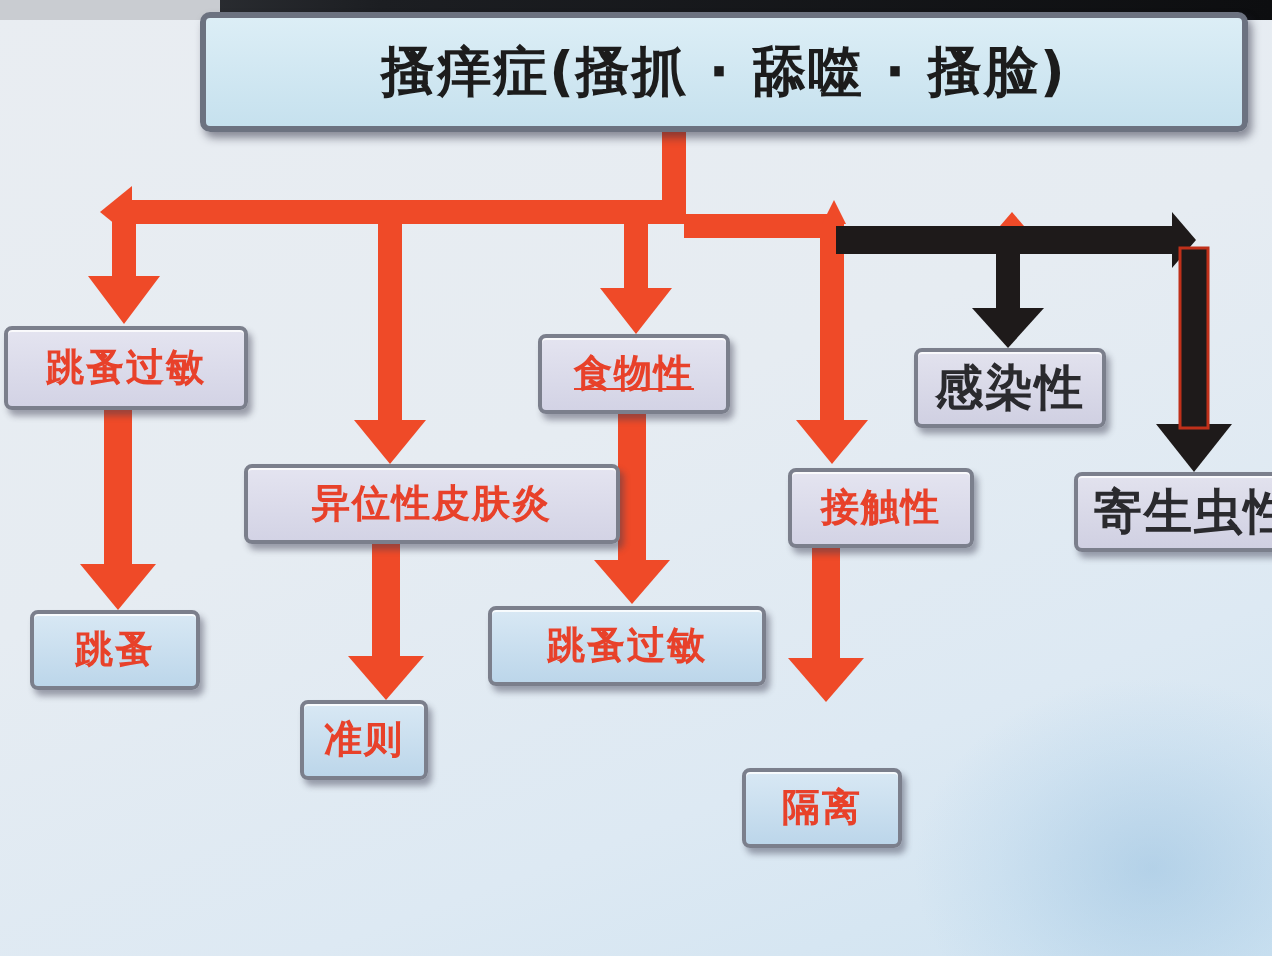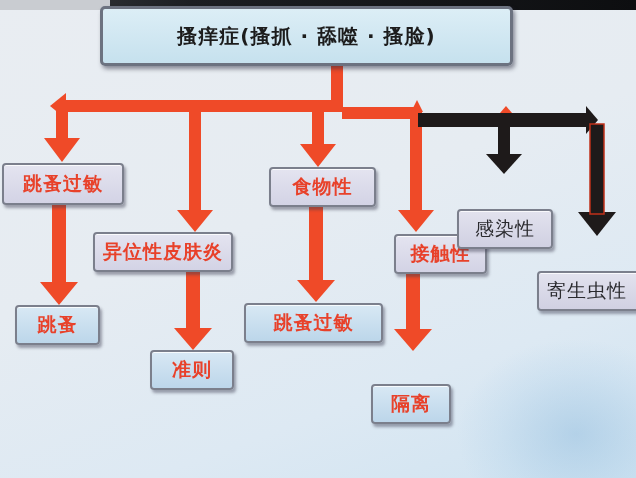--- a/index.html
+++ b/index.html
@@ -21,29 +21,29 @@
     background: radial-gradient(ellipse at 60% 60%, rgba(140,185,220,0.45) 0%, rgba(160,200,230,0.2) 45%, rgba(255,255,255,0) 70%);
   }
   .box {
     position: absolute; box-sizing: border-box;
     display: flex; align-items: center; justify-content: center;
     border: 2px solid #7b7f8c; border-radius: 4px;
     box-shadow: 2px 3px 3px rgba(60,60,80,0.45), inset 0 1px 0 rgba(255,255,255,0.8);
     font-weight: bold; white-space: nowrap; letter-spacing: 1px; text-align: center;
   }
   .box.red { color: #e8412a; background: linear-gradient(180deg, #e4e4f0 0%, #d3d3e5 100%); font-size: 19px; }
-  .box.dark { color: #2a2a2e; background: linear-gradient(180deg, #e2e2ee 0%, #d0d0e2 100%); font-size: 19px; font-weight: normal; margin-top: 35px; }
+  .box.dark { color: #2a2a2e; background: linear-gradient(180deg, #e2e2ee 0%, #d0d0e2 100%); font-size: 24px; font-weight: bold; }
   .box.blue { color: #e8412a; background: linear-gradient(180deg, #d8e8f4 0%, #bcd6ea 100%); font-size: 19px; }
   .title-box {
-    position: absolute; left: 100px; top: 6px; width: 413px; height: 60px; box-sizing: border-box;
+    position: absolute; left: 100px; top: 6px; width: 524px; height: 60px; box-sizing: border-box;
     border: 3px solid #6c7280; border-radius: 5px;
     background: linear-gradient(180deg, #dceef6 0%, #c6e1ee 100%);
     box-shadow: 2px 3px 4px rgba(40,40,60,0.5);
     display: flex; align-items: center; justify-content: center;
-    font-size: 20px; font-weight: bold; color: #1c1c1c; letter-spacing: 1px;
+    font-size: 27px; font-weight: bold; color: #1c1c1c; letter-spacing: 1px;
   }
   svg.arrows { position: absolute; left: 0; top: 0; }
 </style>
 </head>
 <body>
 
 <div class="top-dark"></div>
 <div class="top-dark-left"></div>
 <div class="frost"></div>
 
@@ -104,23 +104,23 @@
   </g>
 
   <rect x="590" y="124" width="14" height="90" fill="none" stroke="#c0301a" stroke-width="1.5"></rect>
 </svg>
 
 <div class="title-box">搔痒症(搔抓 · 舔噬 · 搔脸)</div>
 
 <div class="box red" style="left:2px; top:163px; width:122px; height:42px;">跳蚤过敏</div>
 <div class="box blue" style="left:15px; top:305px; width:85px; height:40px;">跳蚤</div>
 
-<div class="box red" style="left:93px; top:232px; width:140px; height:40px;">异位性皮肤炎</div>
-<div class="box blue" style="left:150px; top:350px; width:84px; height:40px;">准则</div>
+<div class="box red" style="left:122px; top:232px; width:188px; height:40px;">异位性皮肤炎</div>
+<div class="box blue" style="left:150px; top:350px; width:64px; height:40px;">准则</div>
 
-<div class="box red" style="left:269px; top:167px; width:107px; height:40px;">食物性</div>
+<div class="box red" style="left:269px; top:167px; width:96px; height:40px;text-decoration:underline;">食物性</div>
 <div class="box blue" style="left:244px; top:303px; width:139px; height:40px;">跳蚤过敏</div>
 
 <div class="box red" style="left:368px; top:234px; width:93px; height:40px;margin-left:26px;">接触性</div>
 <div class="box blue" style="left:371px; top:352px; width:80px; height:40px;margin-top:32px;">隔离</div>
 
 <div class="box dark" style="left:457px; top:174px; width:96px; height:40px;">感染性</div>
 <div class="box dark" style="left:537px; top:236px; width:112px; height:40px; justify-content:flex-start; padding-left:8px;">寄生虫性</div>
 
 </body></html>

